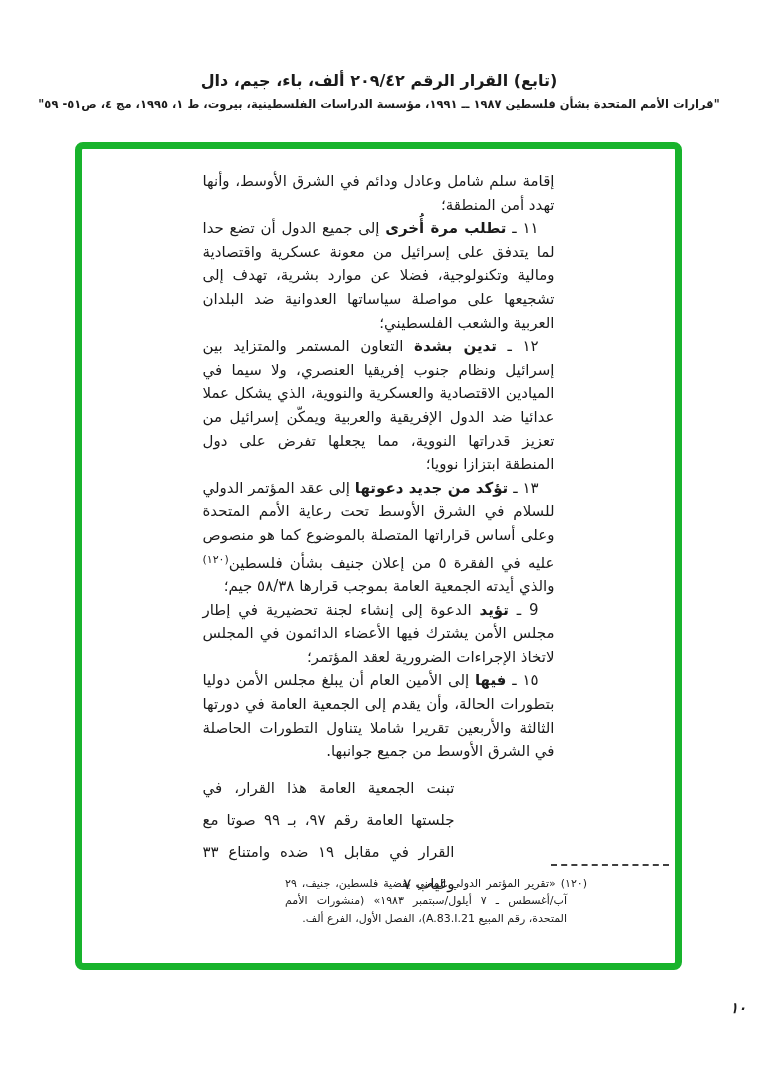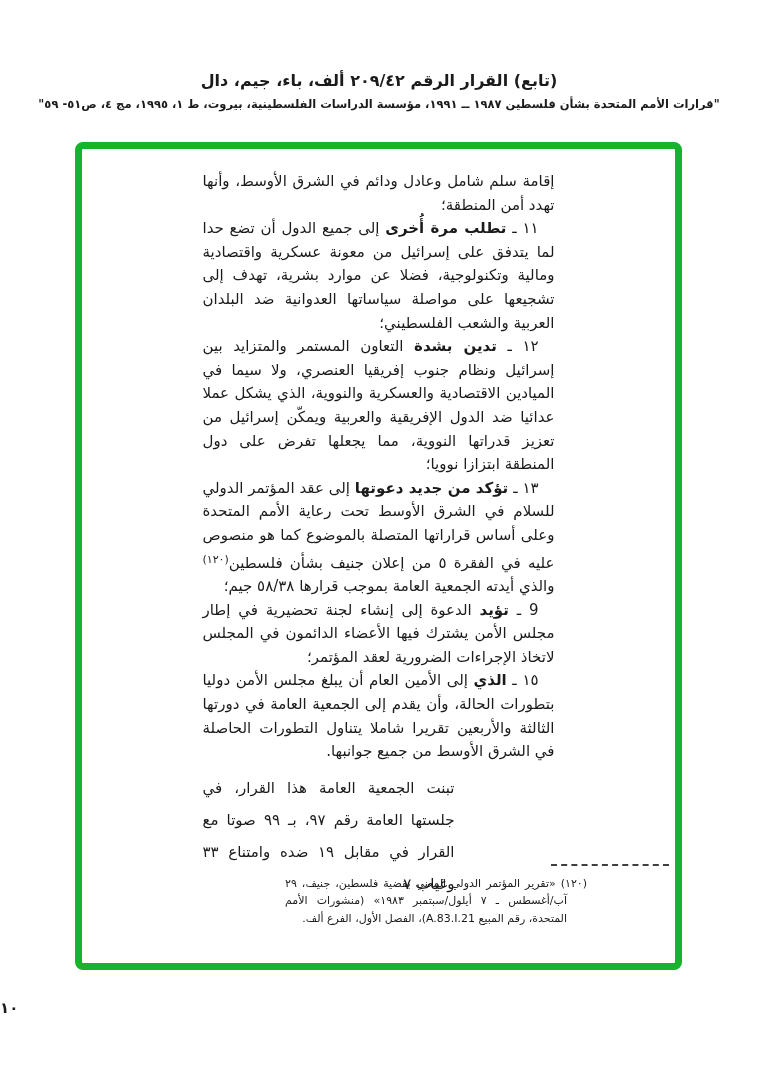--- a/index.html
+++ b/index.html
@@ -79,24 +79,25 @@
     box-sizing: border-box;
     font-size: 11px;
     line-height: 17.5px;
     text-align: justify;
     padding-right: 20px;
     text-indent: -20px;
   }
   .page-num {
     position: absolute;
     top: 999px;
-    right: 4px; left: 0;
-    text-align: left;
+    right: 12px; left: 0;
+    text-align: right;
     font-size: 15px;
     font-weight: bold;
+    font-style: italic;
   }
 </style>
 </head>
 <body>
 
 <div class="page">
 
   <div class="doc-header">
     <div class="doc-title">(تابع) القرار الرقم ٤٢‏/‏٢٠٩ ألف، باء، جيم، دال</div>
     <div class="doc-source">"قرارات الأمم المتحدة بشأن فلسطين ١٩٨٧ ــ ١٩٩١، مؤسسة الدراسات الفلسطينية، بيروت، ط ١، ١٩٩٥، مج ٤، ص٥١- ٥٩"</div>
@@ -108,21 +109,21 @@
       <p class="para"><span>إقامة سلم شامل وعادل ودائم في الشرق الأوسط، وأنها تهدد أمن المنطقة؛</span></p>
 
       <p class="para numbered"><span>١١ ـ </span><span class="lead">تطلب مرة أُخرى</span><span> إلى جميع الدول أن تضع حدا لما يتدفق على إسرائيل من معونة عسكرية واقتصادية ومالية وتكنولوجية، فضلا عن موارد بشرية، تهدف إلى تشجيعها على مواصلة سياساتها العدوانية ضد البلدان العربية والشعب الفلسطيني؛</span></p>
 
       <p class="para numbered"><span>١٢ ـ </span><span class="lead">تدين بشدة</span><span> التعاون المستمر والمتزايد بين إسرائيل ونظام جنوب إفريقيا العنصري، ولا سيما في الميادين الاقتصادية والعسكرية والنووية، الذي يشكل عملا عدائيا ضد الدول الإفريقية والعربية ويمكّن إسرائيل من تعزيز قدراتها النووية، مما يجعلها تفرض على دول المنطقة ابتزازا نوويا؛</span></p>
 
       <p class="para numbered"><span>١٣ ـ </span><span class="lead">تؤكد من جديد دعوتها</span><span> إلى عقد المؤتمر الدولي للسلام في الشرق الأوسط تحت رعاية الأمم المتحدة وعلى أساس قراراتها المتصلة بالموضوع كما هو منصوص عليه في الفقرة ٥ من إعلان جنيف بشأن فلسطين</span><span class="fnref">(١٢٠)</span><span> والذي أيدته الجمعية العامة بموجب قرارها ٣٨‏/‏٥٨ جيم؛</span></p>
 
       <p class="para numbered"><span>9 ـ </span><span class="lead">تؤيد</span><span> الدعوة إلى إنشاء لجنة تحضيرية في إطار مجلس الأمن يشترك فيها الأعضاء الدائمون في المجلس لاتخاذ الإجراءات الضرورية لعقد المؤتمر؛</span></p>
 
-      <p class="para numbered"><span>١٥ ـ </span><span class="lead">الذي</span><span> إلى الأمين العام أن يبلغ مجلس الأمن دوليا بتطورات الحالة، وأن يقدم إلى الجمعية العامة في دورتها الثالثة والأربعين تقريرا شاملا يتناول التطورات الحاصلة في الشرق الأوسط من جميع جوانبها.</span></p>
+      <p class="para numbered"><span>١٥ ـ </span><span class="lead">فيها</span><span> إلى الأمين العام أن يبلغ مجلس الأمن دوليا بتطورات الحالة، وأن يقدم إلى الجمعية العامة في دورتها الثالثة والأربعين تقريرا شاملا يتناول التطورات الحاصلة في الشرق الأوسط من جميع جوانبها.</span></p>
 
       <p class="adoption">تبنت الجمعية العامة هذا القرار، في جلستها العامة رقم ٩٧، بـ ٩٩ صوتا مع القرار في مقابل ١٩ ضده وامتناع ٣٣ وغياب ٧</p>
     </div>
 
     <div class="footnote-area">
       <div class="fn-sep"></div>
       <p class="fn-text">(١٢٠) «تقرير المؤتمر الدولي المعني بقضية فلسطين، جنيف، ٢٩ آب/أغسطس ـ ٧ أيلول/سبتمبر ١٩٨٣» (منشورات الأمم المتحدة، رقم المبيع A.83.I.21)، الفصل الأول، الفرع ألف.</p>
     </div>
 
   </div>

